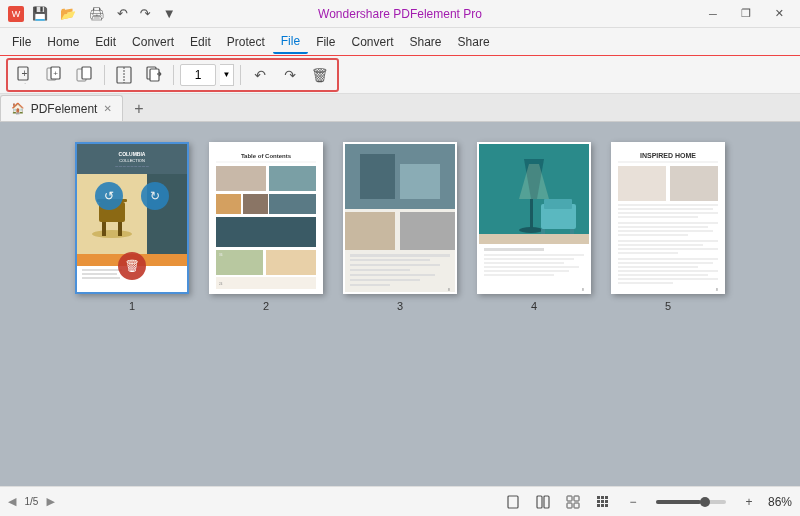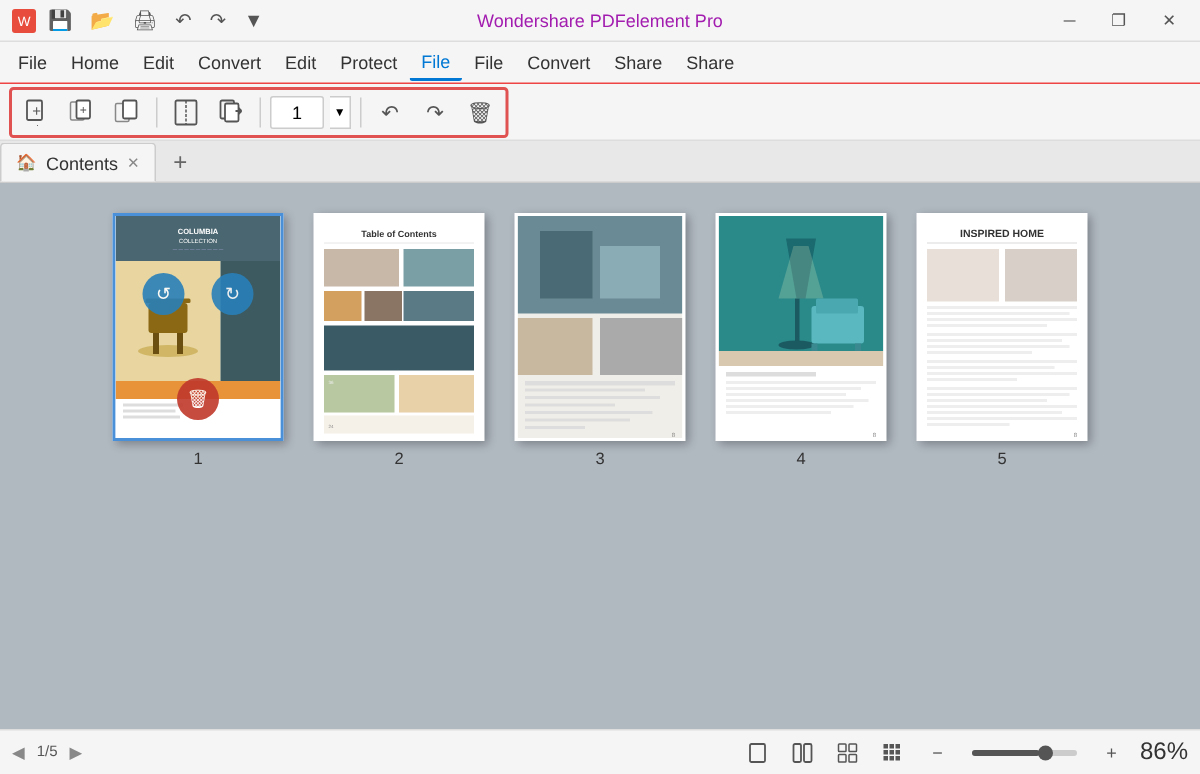--- a/index.html
+++ b/index.html
@@ -170,21 +170,21 @@
       height: 30px;
       display: flex;
       align-items: center;
       justify-content: space-between;
       padding: 0 8px;
       border-top: 1px solid #ddd;
     }
     .status-left { display: flex; align-items: center; gap: 4px; }
     .status-right { display: flex; align-items: center; gap: 8px; }
     .status-btn { width: 22px; height: 22px; display: flex; align-items: center; justify-content: center; cursor: pointer; border-radius: 2px; color: #555; font-size: 12px; }
-    .zoom-text { font-size: 16px; color: #333; }
+    .zoom-text { font-size: 12px; color: #333; }
     .zoom-slider { width: 70px; height: 4px; background: #ccc; border-radius: 2px; position: relative; margin: 0 4px; }
     .zoom-slider-fill { width: 65%; height: 100%; background: #555; border-radius: 2px; }
     .zoom-slider-handle { width: 10px; height: 10px; background: #555; border-radius: 50%; position: absolute; top: -3px; left: 63%; }
 
     
     .page-overlay {
       position: absolute;
       top: 0; left: 0; right: 0; bottom: 0;
       display: flex;
       align-items: center;
@@ -292,21 +292,21 @@
     <div class="tool-sep"></div>
     <div class="tool-btn" title="Undo">↶</div>
     <div class="tool-btn" title="Redo">↷</div>
     <div class="tool-btn" title="Delete Page">🗑</div>
   </div>
 </div>
 
 <div class="tab-bar">
   <div class="tab">
     <span class="home-icon">🏠</span>
-    <span>Contents</span>
+    <span>PDFelement</span>
     <span class="tab-close">✕</span>
   </div>
   <div class="tab-add">+</div>
 </div>
 
 <div class="main-content">
   <div class="pages-container">
 
     <div class="page-thumb">
       <div class="page-thumb-inner selected">

